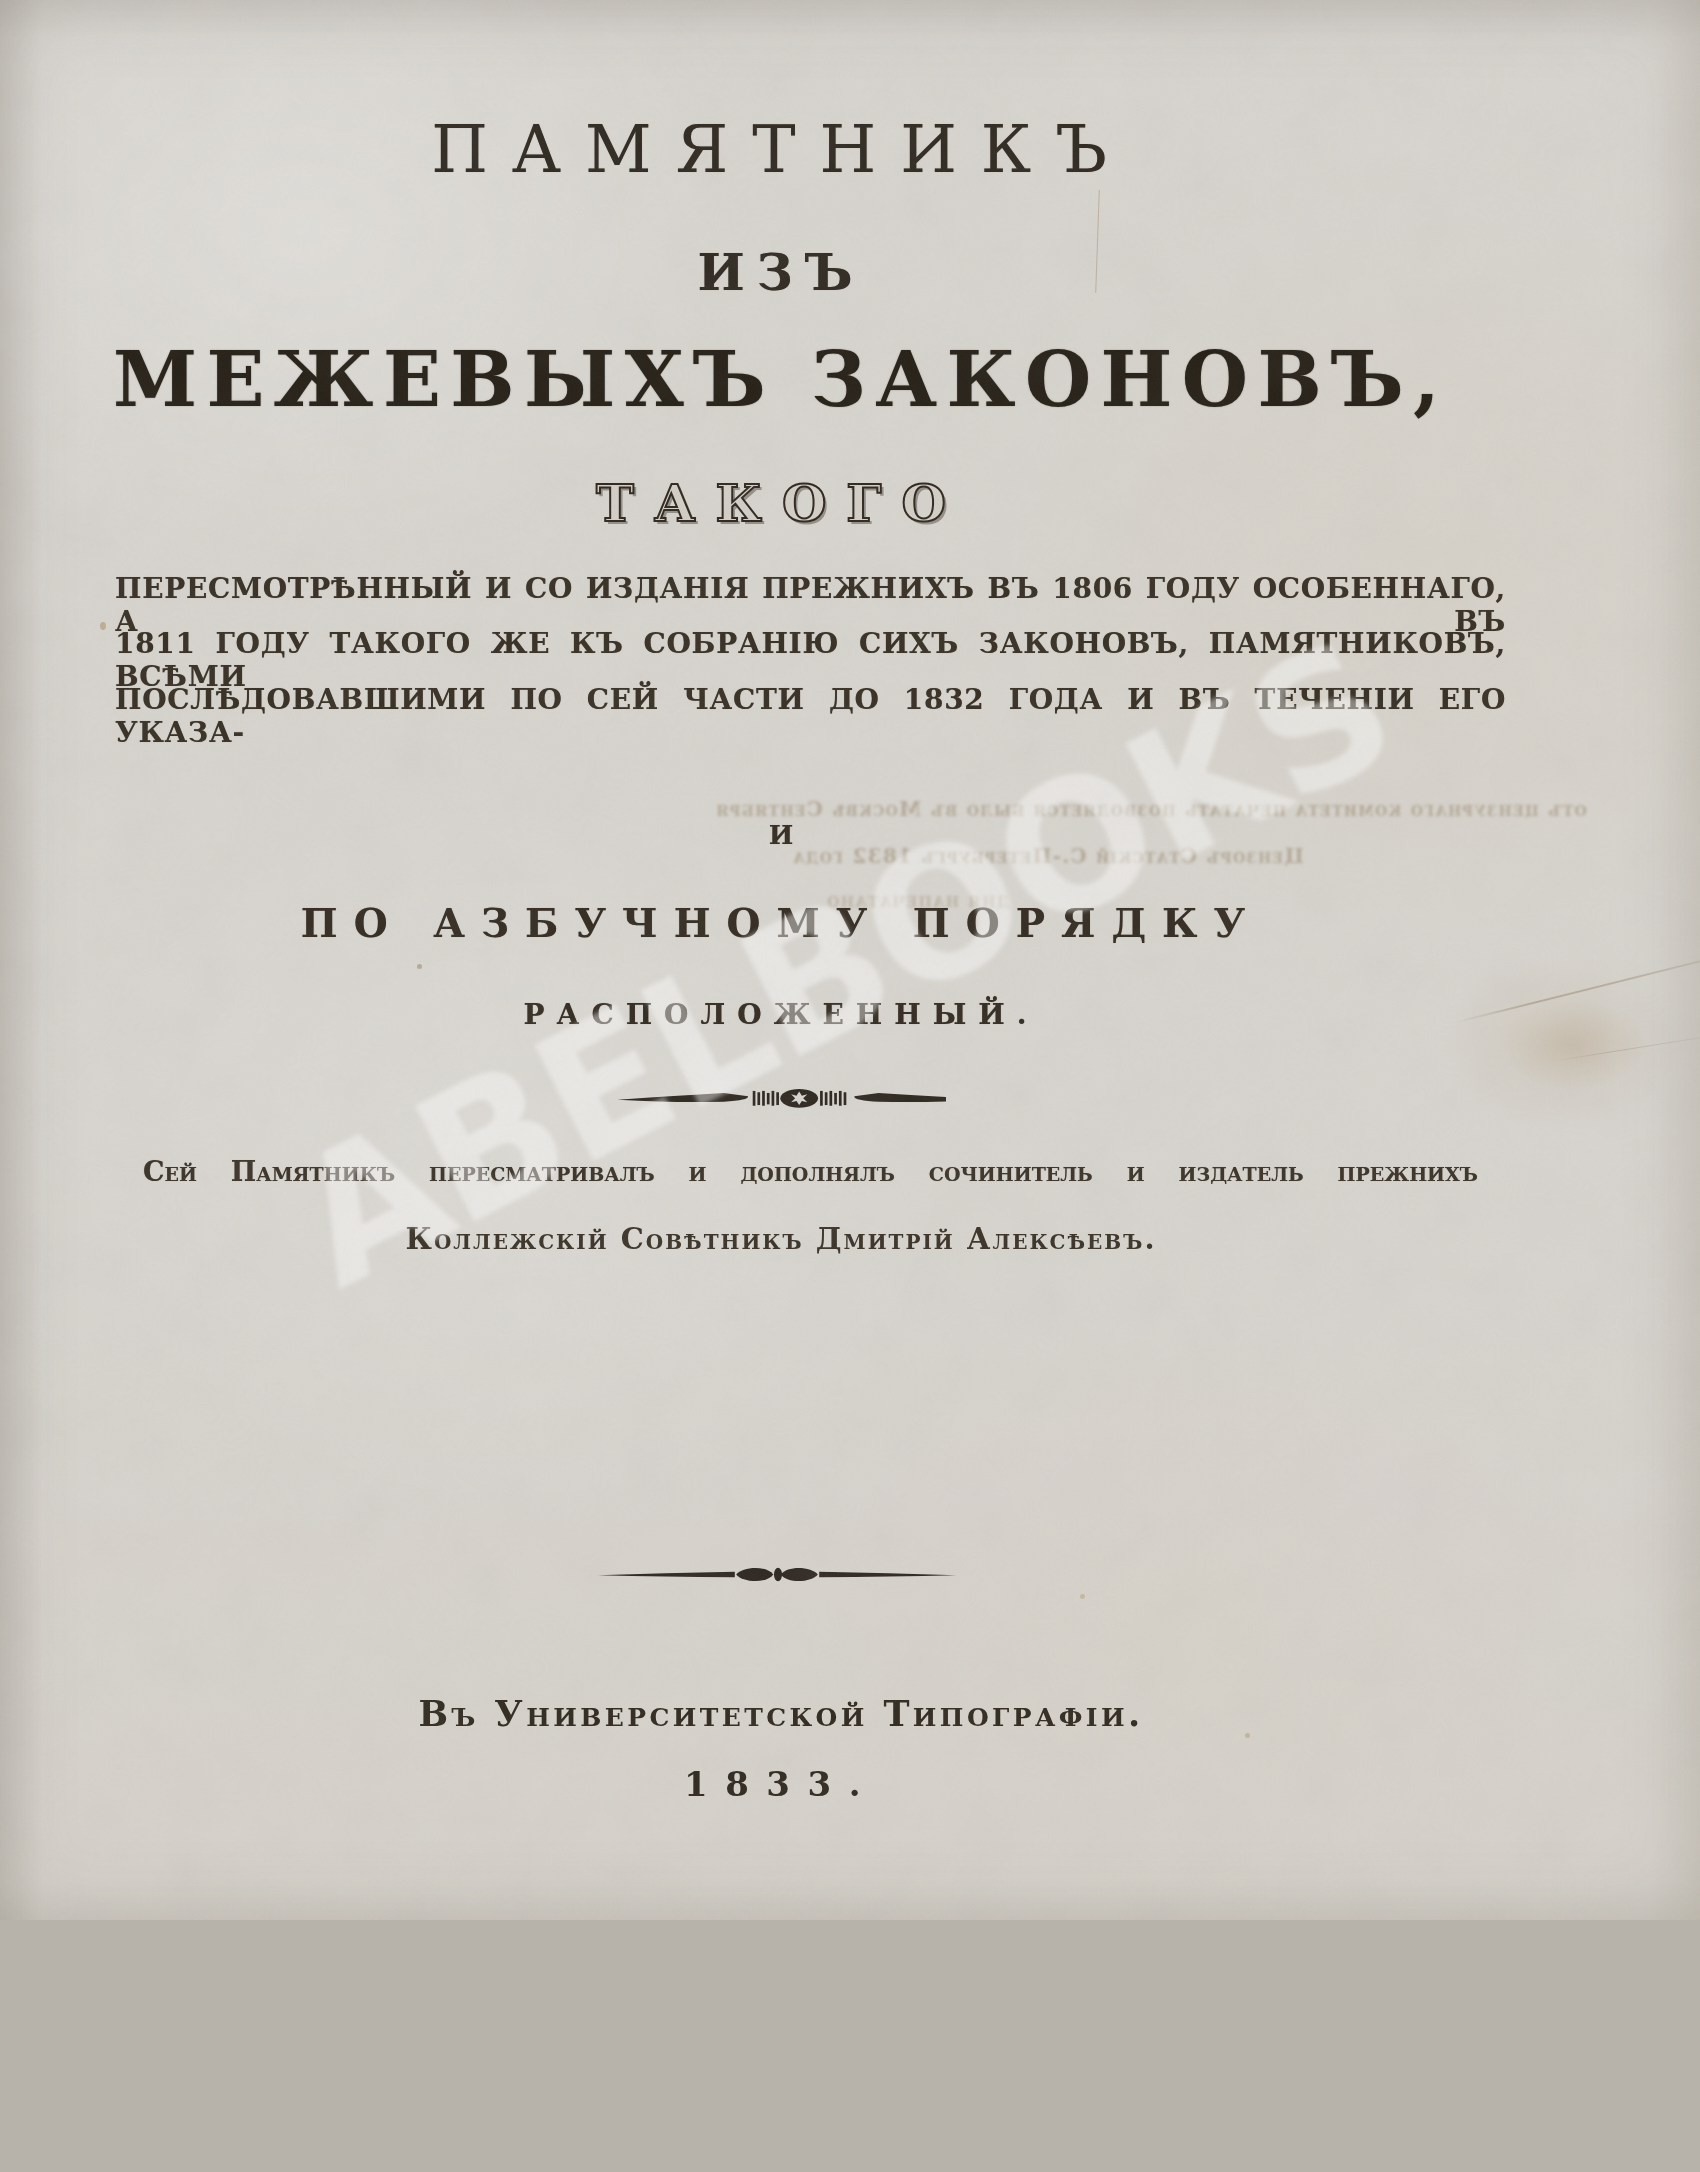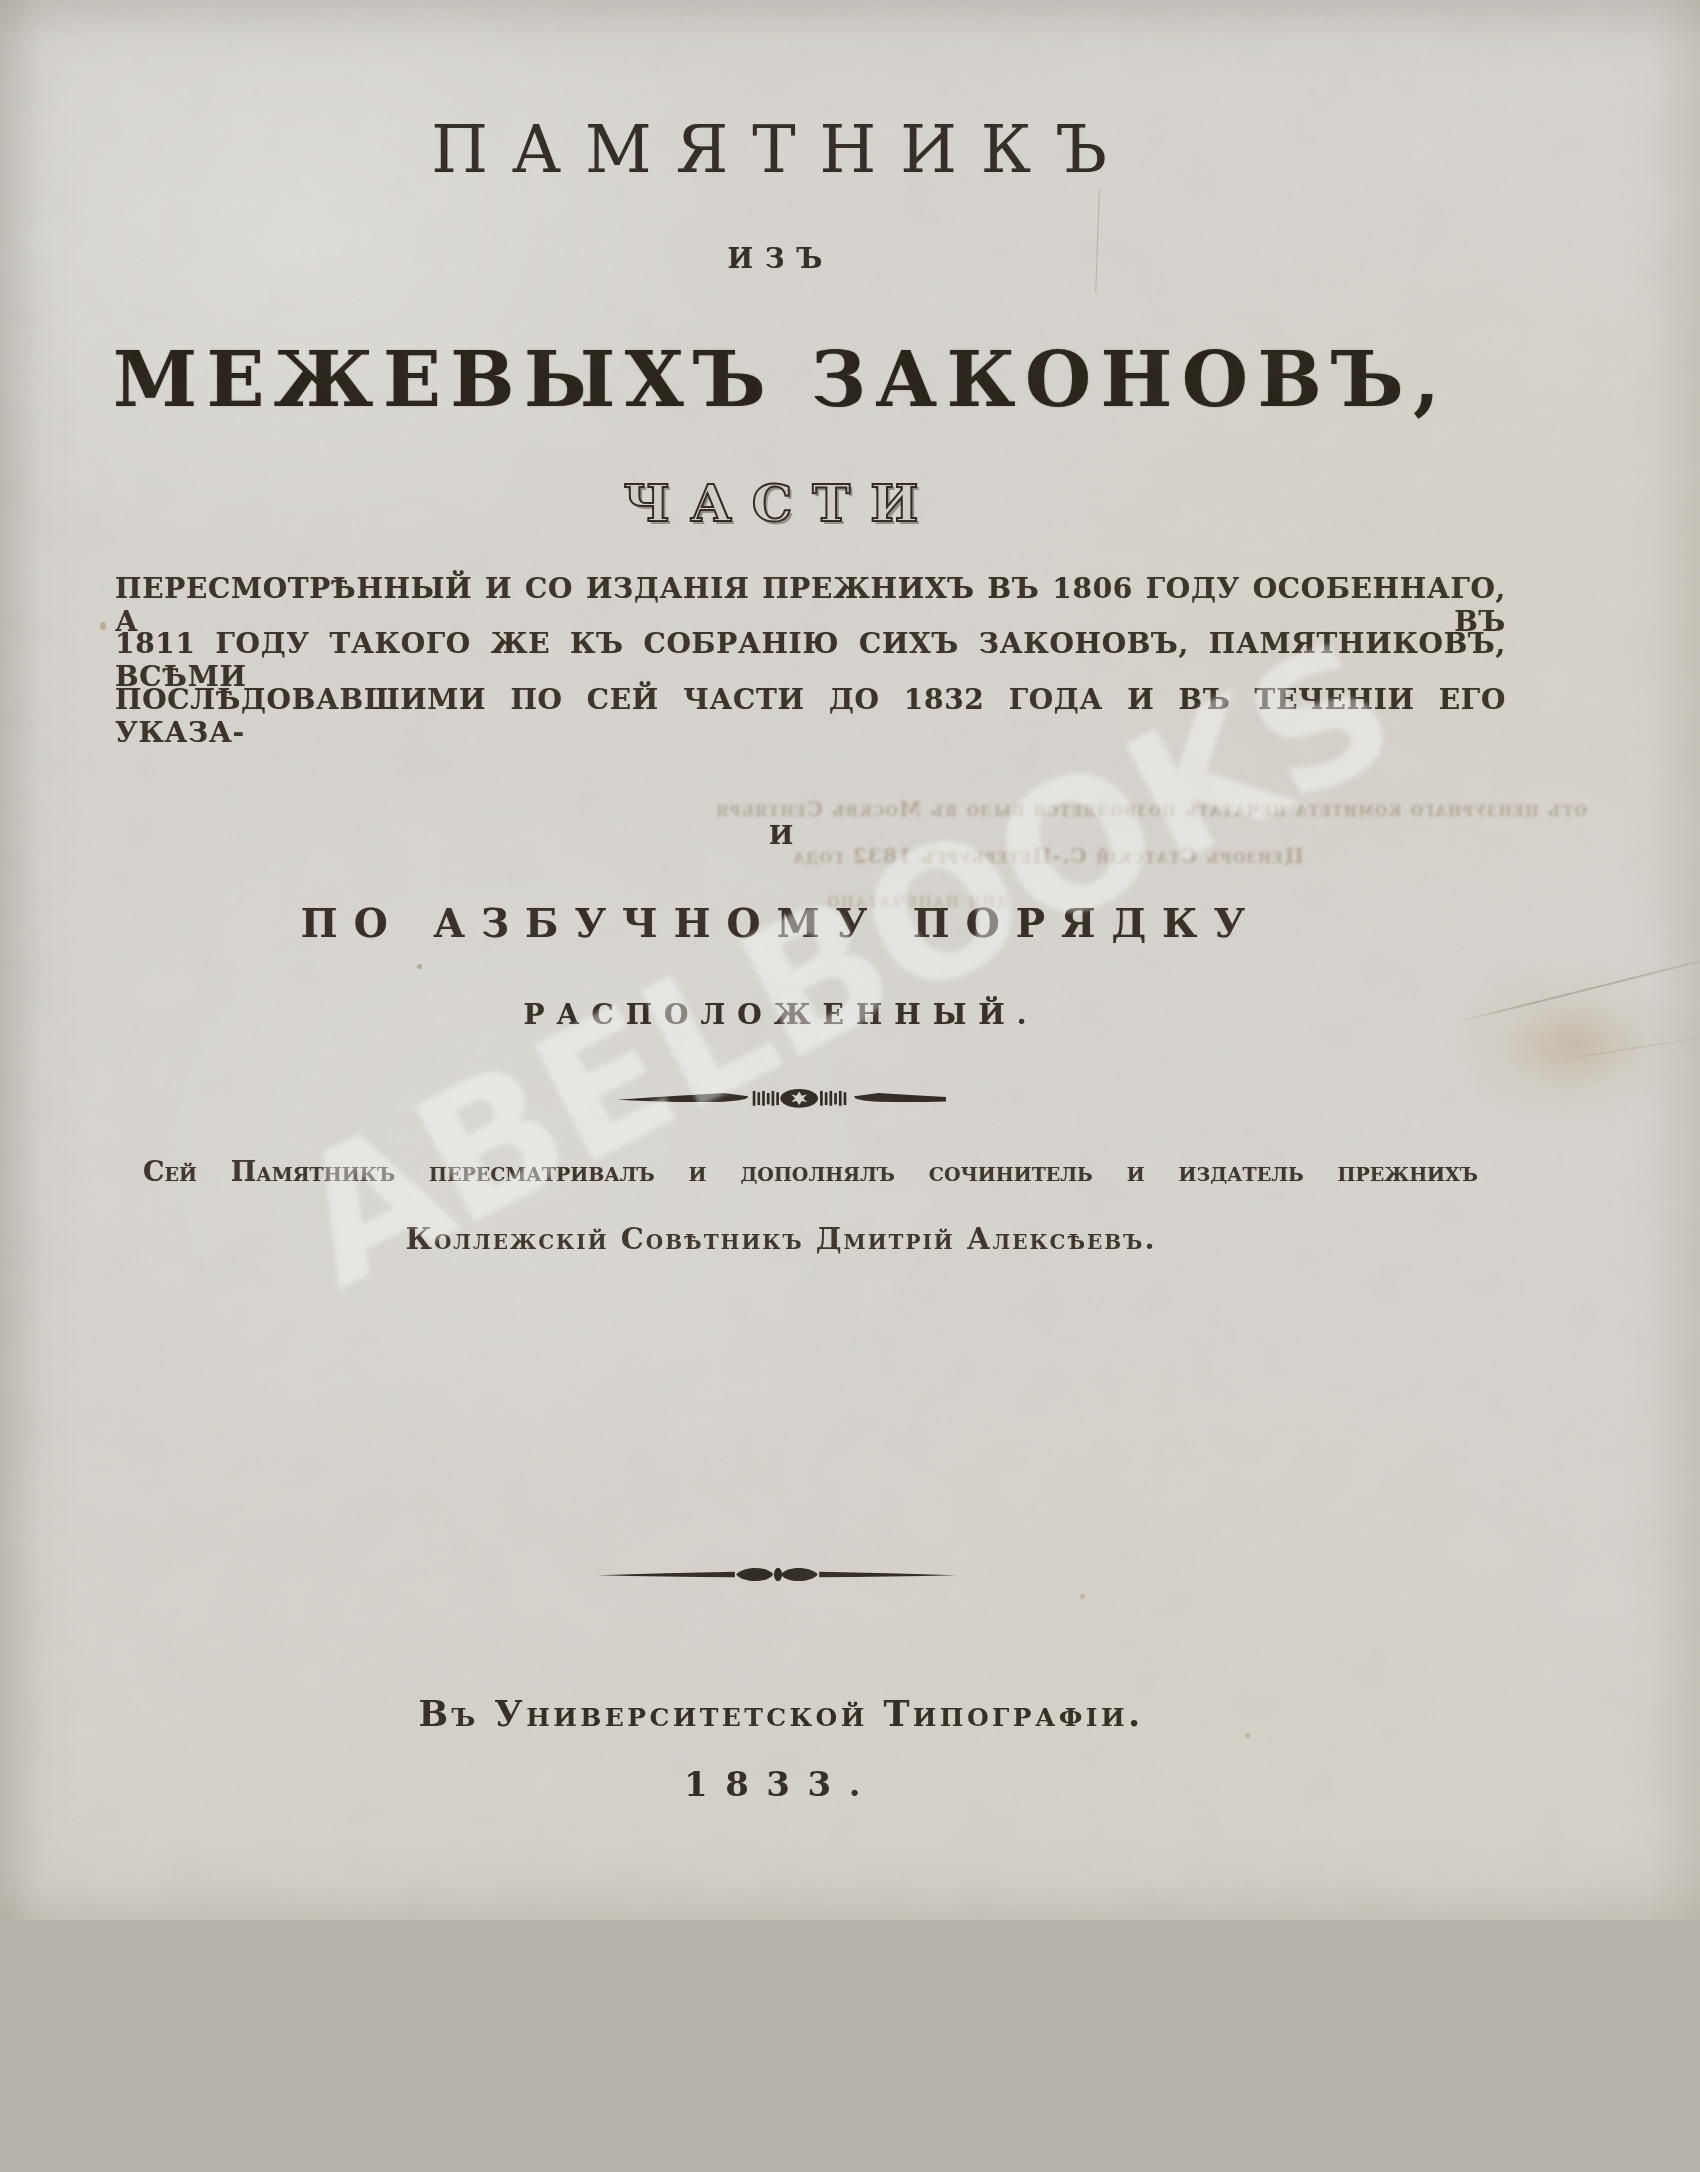--- a/index.html
+++ b/index.html
@@ -17,21 +17,21 @@
       linear-gradient(90deg, rgba(110,102,90,0.16) 0px, rgba(110,102,90,0) 2.5%, rgba(0,0,0,0) 97%, rgba(150,135,110,0.10) 100%),
       linear-gradient(180deg, rgba(110,102,90,0.10) 0px, rgba(0,0,0,0) 2%, rgba(0,0,0,0) 98%, rgba(150,140,120,0.09) 100%),
       #d7d4ce;
     box-shadow:inset 0 0 81px rgba(95,88,75,0.18);
   }
   .abs{position:absolute;white-space:nowrap;}
   .ctr{left:781px;transform:translateX(-50%);}
   .ink{color:#332b21;text-shadow:0 0 0.7px rgba(45,35,22,0.45);}
 
   .t-main{top:112px;font-size:65px;font-weight:400;letter-spacing:24px;color:#2e2820;}
-  .t-iz{top:243px;font-size:27px;font-weight:700;letter-spacing:12px;color:#2e2820;}
+  .t-iz{top:243px;font-size:50px;font-weight:700;letter-spacing:12px;color:#2e2820;}
   .t-mezh{top:335px;font-size:76px;font-weight:700;letter-spacing:9.4px;color:#241e15;text-shadow:0 0 1.3px rgba(35,28,18,0.5);}
   .t-vnov{
     top:473px;font-size:51px;font-weight:700;letter-spacing:20px;
     color:#d3cfc7;-webkit-text-stroke:2px #2e261d;
     text-shadow:2.7px 2.7px 0 rgba(46,38,29,0.40), 0 0 0.7px rgba(46,38,29,0.65);
   }
   .par{
     position:absolute;left:115px;width:1391px;
     font-size:28px;font-weight:700;letter-spacing:0.7px;
     color:#362e23;text-align:justify;text-align-last:justify;
@@ -100,21 +100,21 @@
 
 <div class="sheet">
 
   <div class="showthrough st1">отъ цензурнаго комитета печатать позволяется было въ Москвѣ Сентября</div>
   <div class="showthrough st2">Цензоръ Статскій С.-Петербургъ 1832 года</div>
   <div class="showthrough st3">дня напечатано</div>
 
   <div class="abs ctr t-main ink">ПАМЯТНИКЪ</div>
   <div class="abs ctr t-iz ink">ИЗЪ</div>
   <div class="abs ctr t-mezh">МЕЖЕВЫХЪ ЗАКОНОВЪ,</div>
-  <div class="abs ctr t-vnov">ЧАСТИ</div>
+  <div class="abs ctr t-vnov">ТАКОГО</div>
 
   <div class="par" style="top:572px">ПЕРЕСМОТРѢННЫЙ И СО ИЗДАНІЯ ПРЕЖНИХЪ ВЪ 1806 ГОДУ ОСОБЕННАГО, А ВЪ</div>
   <div class="par" style="top:627px">1811 ГОДУ ТАКОГО ЖЕ КЪ СОБРАНІЮ СИХЪ ЗАКОНОВЪ, ПАМЯТНИКОВЪ, ВСѢМИ</div>
   <div class="par" style="top:683px">ПОСЛѢДОВАВШИМИ ПО СЕЙ ЧАСТИ ДО 1832 ГОДА И ВЪ ТЕЧЕНІИ ЕГО УКАЗА-</div>
 
   <div class="abs ctr t-i ink">И</div>
   <div class="abs ctr t-order ink">ПО АЗБУЧНОМУ ПОРЯДКУ</div>
   <div class="abs ctr t-arr ink">РАСПОЛОЖЕННЫЙ.</div>
 
   <svg class="divider div1" viewBox="0 0 490 50">

